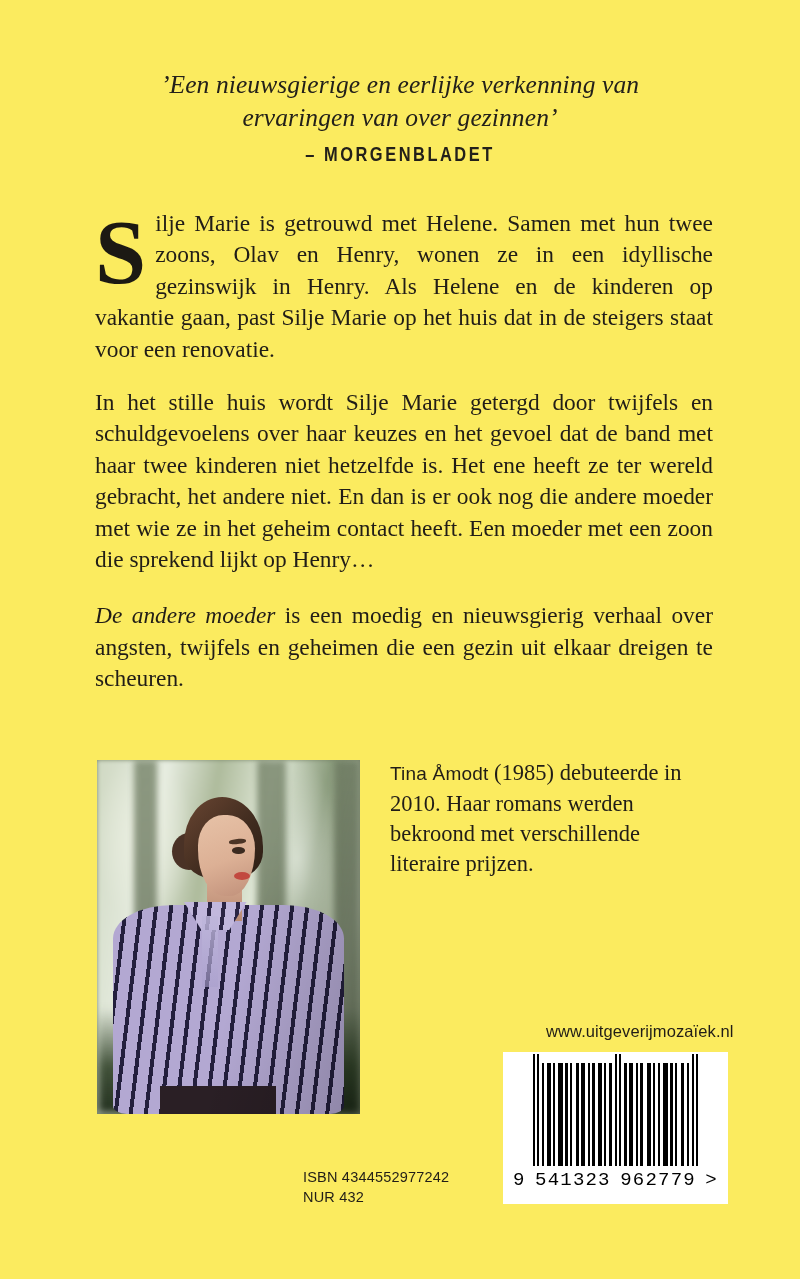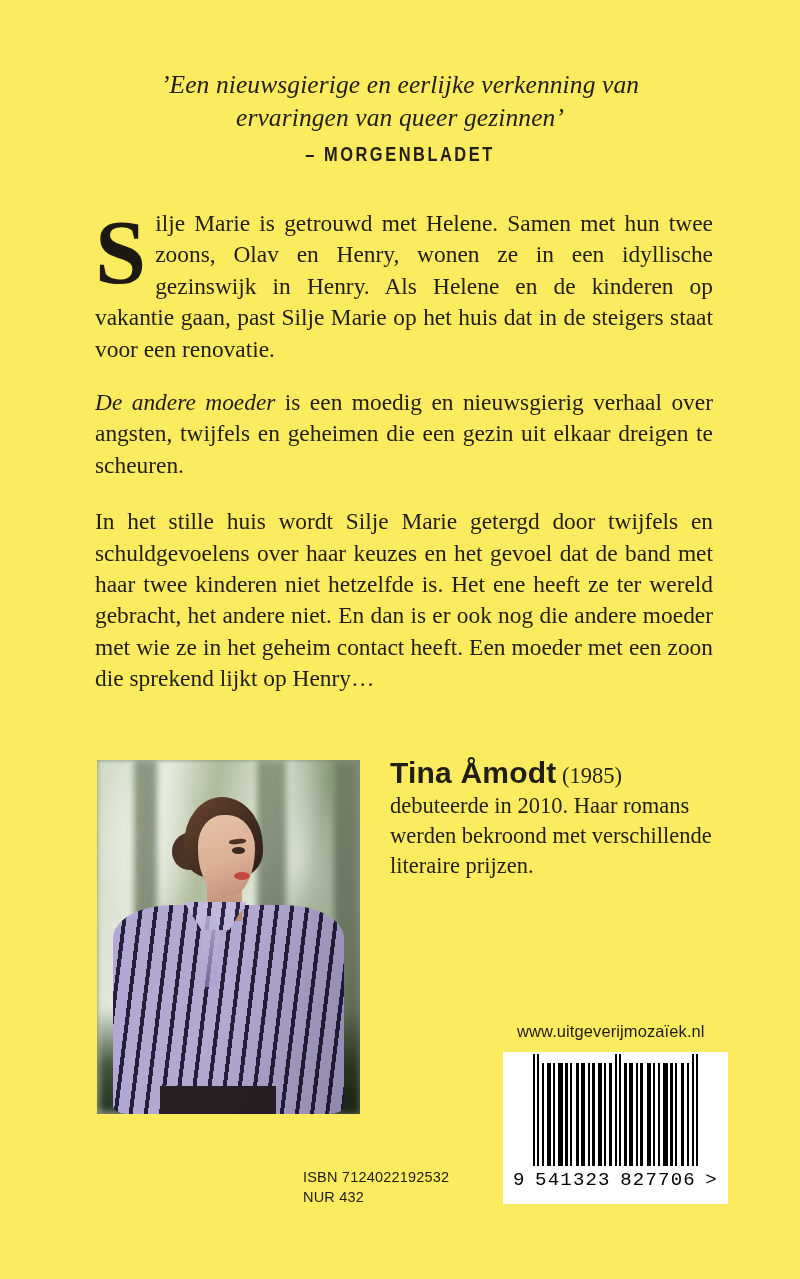--- a/index.html
+++ b/index.html
@@ -211,29 +211,29 @@
     position: absolute;
     left: 390px;
     top: 758px;
     width: 322px;
     font-size: 22.5px;
     line-height: 30px;
     color: #211d17;
   }
   .author-name {
     font-family: "Liberation Sans", "DejaVu Sans", sans-serif;
-    font-weight: 700;
-    font-size: 30px;
+    font-weight: 400;
+    font-size: 19px;
     letter-spacing: 0.2px;
   }
 
   
   .website {
     position: absolute;
-    left: 517px;
+    left: 546px;
     top: 1022px;
     font-family: "Liberation Sans", "DejaVu Sans", sans-serif;
     font-size: 16.5px;
     letter-spacing: 0.1px;
     color: #211d17;
   }
   .barcode-box {
     position: absolute;
     left: 503px;
     top: 1052px;
@@ -306,30 +306,30 @@
     color: #211d17;
   }
 </style>
 </head>
 <body>
 
 <div class="cover">
 
   <div class="quote-block">
     <div class="quote-line">’Een nieuwsgierige en eerlijke verkenning van</div>
-    <div class="quote-line">ervaringen van queer gezinnen’</div>
+    <div class="quote-line">ervaringen van over gezinnen’</div>
     <div class="quote-source">– Morgenbladet</div>
   </div>
 
   <div class="body-copy">
     <p class="para lead">
       <span class="dropcap">S</span><span>ilje Marie is getrouwd met Helene. Samen met hun twee zoons, Olav en Henry, wonen ze in een idyllische gezinswijk in Henry. Als Helene en de kinderen op vakantie gaan, past Silje Marie op het huis dat in de steigers staat voor een renovatie.</span>
     </p>
+    <p class="para">In het stille huis wordt Silje Marie getergd door twijfels en schuldgevoelens over haar keuzes en het gevoel dat de band met haar twee kinderen niet hetzelfde is. Het ene heeft ze ter wereld gebracht, het andere niet. En dan is er ook nog die andere moeder met wie ze in het geheim contact heeft. Een moeder met een zoon die sprekend lijkt op Henry…</p>
     <p class="para"><span class="title-italic">De andere moeder</span><span> is een moedig en nieuwsgierig verhaal over angsten, twijfels en geheimen die een gezin uit elkaar dreigen te scheuren.</span></p>
-    <p class="para">In het stille huis wordt Silje Marie getergd door twijfels en schuldgevoelens over haar keuzes en het gevoel dat de band met haar twee kinderen niet hetzelfde is. Het ene heeft ze ter wereld gebracht, het andere niet. En dan is er ook nog die andere moeder met wie ze in het geheim contact heeft. Een moeder met een zoon die sprekend lijkt op Henry…</p>
   </div>
 
   <div class="author-photo">
     <div class="photo-bg"></div>
     <div class="photo-pillar pillar-a"></div>
     <div class="photo-pillar pillar-b"></div>
     <div class="photo-pillar pillar-c"></div>
     <div class="photo-ground"></div>
     <div class="figure">
       <div class="fig-torso"></div>
@@ -413,24 +413,24 @@
         <i class="sp" style="width:3px"></i>
         <i style="width:2px"></i>
       <i class="sp" style="width:3px"></i>
       <i class="guard" style="width:2px"></i>
         <i class="sp" style="width:2px"></i>
         <i class="guard" style="width:2px"></i>
     </div>
     <div class="barcode-digits">
       <span>9</span>
       <span>541323</span>
-      <span>827706</span>
+      <span>962779</span>
       <span>&gt;</span>
     </div>
   </div>
 
 
   <div class="isbn-block">
-    <div>ISBN 7124022192532</div>
+    <div>ISBN 4344552977242</div>
     <div>NUR 432</div>
   </div>
 
 </div>
 
 </body></html>

